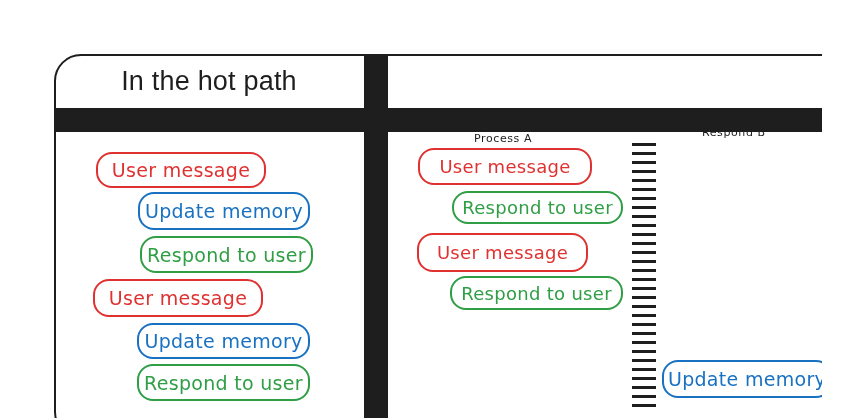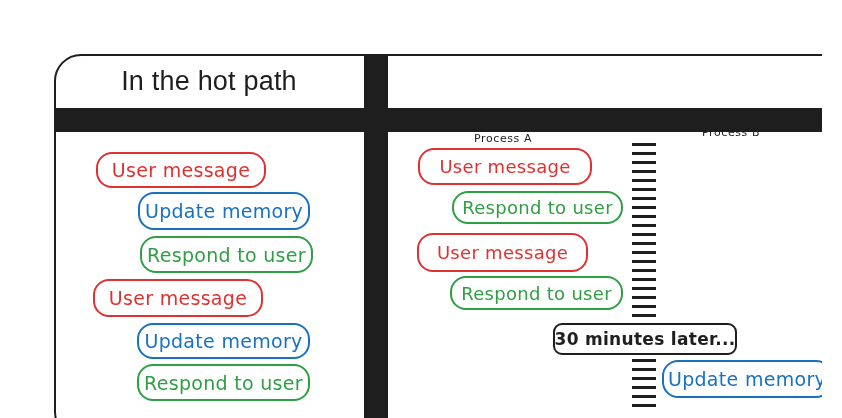--- a/index.html
+++ b/index.html
@@ -97,26 +97,25 @@
   <div class="panel-title title-left">In the hot path</div>
 
   <div class="node hand" style="left: 56px; top: 112px; width: 170px; height: 36px; color: rgb(224, 49, 49); border-color: rgb(224, 49, 49);">User message</div>
   <div class="node hand" style="left: 98px; top: 152px; width: 172px; height: 38px; color: rgb(25, 113, 194); border-color: rgb(25, 113, 194);">Update memory</div>
   <div class="node hand" style="left: 100px; top: 196px; width: 173px; height: 37px; color: rgb(47, 158, 68); border-color: rgb(47, 158, 68);">Respond to user</div>
   <div class="node hand" style="left: 53px; top: 239px; width: 170px; height: 38px; color: rgb(224, 49, 49); border-color: rgb(224, 49, 49);">User message</div>
   <div class="node hand" style="left: 97px; top: 283px; width: 173px; height: 36px; color: rgb(25, 113, 194); border-color: rgb(25, 113, 194);">Update memory</div>
   <div class="node hand" style="left: 97px; top: 324px; width: 173px; height: 37px; color: rgb(47, 158, 68); border-color: rgb(47, 158, 68);">Respond to user</div>
 
   <div class="process-label hand" style="left:422px; top:80px;">Process A</div>
-  <div class="process-label hand" style="left:650px; top:74px;">Process B</div>
+  <div class="process-label hand" style="left:650px; top:74px;">Respond B</div>
 
   <div class="dotted-line"></div>
 
   <div class="node node-small hand" style="left: 378px; top: 108px; width: 174px; height: 37px; color: rgb(224, 49, 49); border-color: rgb(224, 49, 49);">User message</div>
   <div class="node node-small hand" style="left: 412px; top: 151px; width: 171px; height: 33px; color: rgb(47, 158, 68); border-color: rgb(47, 158, 68);">Respond to user</div>
   <div class="node node-small hand" style="left: 377px; top: 193px; width: 171px; height: 39px; color: rgb(224, 49, 49); border-color: rgb(224, 49, 49);">User message</div>
   <div class="node node-small hand" style="left: 410px; top: 236px; width: 173px; height: 34px; color: rgb(47, 158, 68); border-color: rgb(47, 158, 68);">Respond to user</div>
 
-  <div class="node time-note hand" style="left: 513px; top: 283px; width: 184px; height: 32px; color: rgb(30, 30, 30); border-color: rgb(30, 30, 30);">30 minutes later...</div>
 
   <div class="node hand" style="left: 622px; top: 320px; width: 170px; height: 38px; color: rgb(25, 113, 194); border-color: rgb(25, 113, 194);">Update memory</div>
 
 </div>
 
 </body></html>

